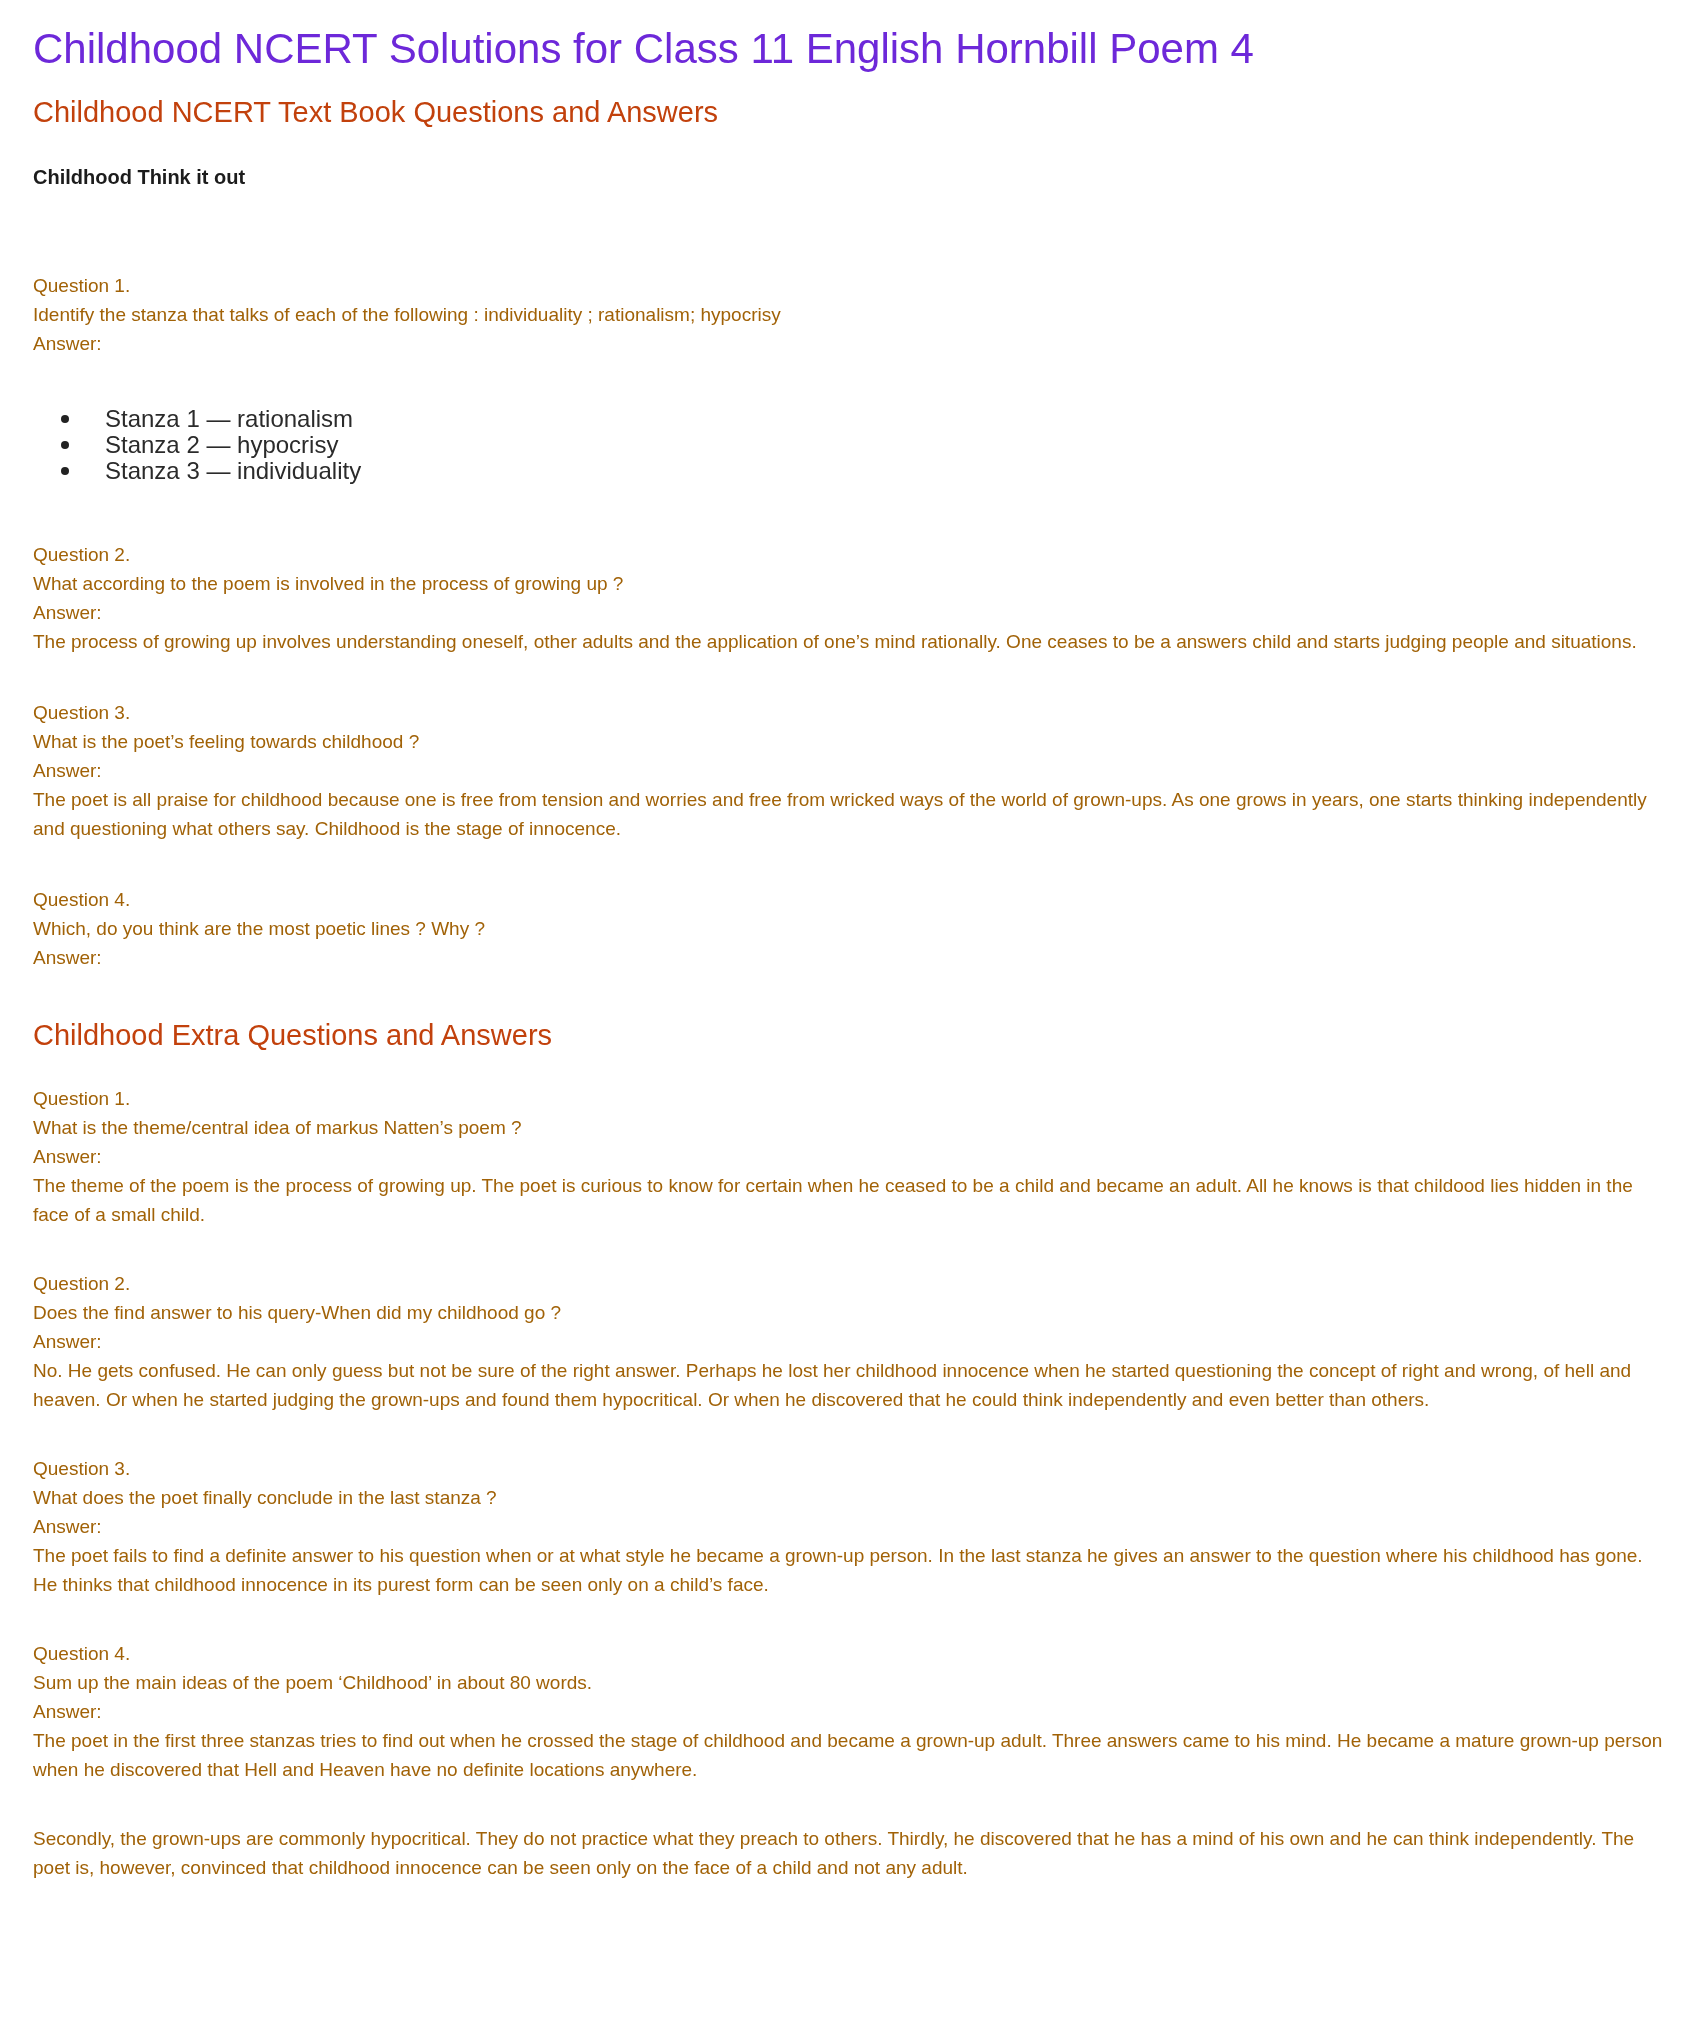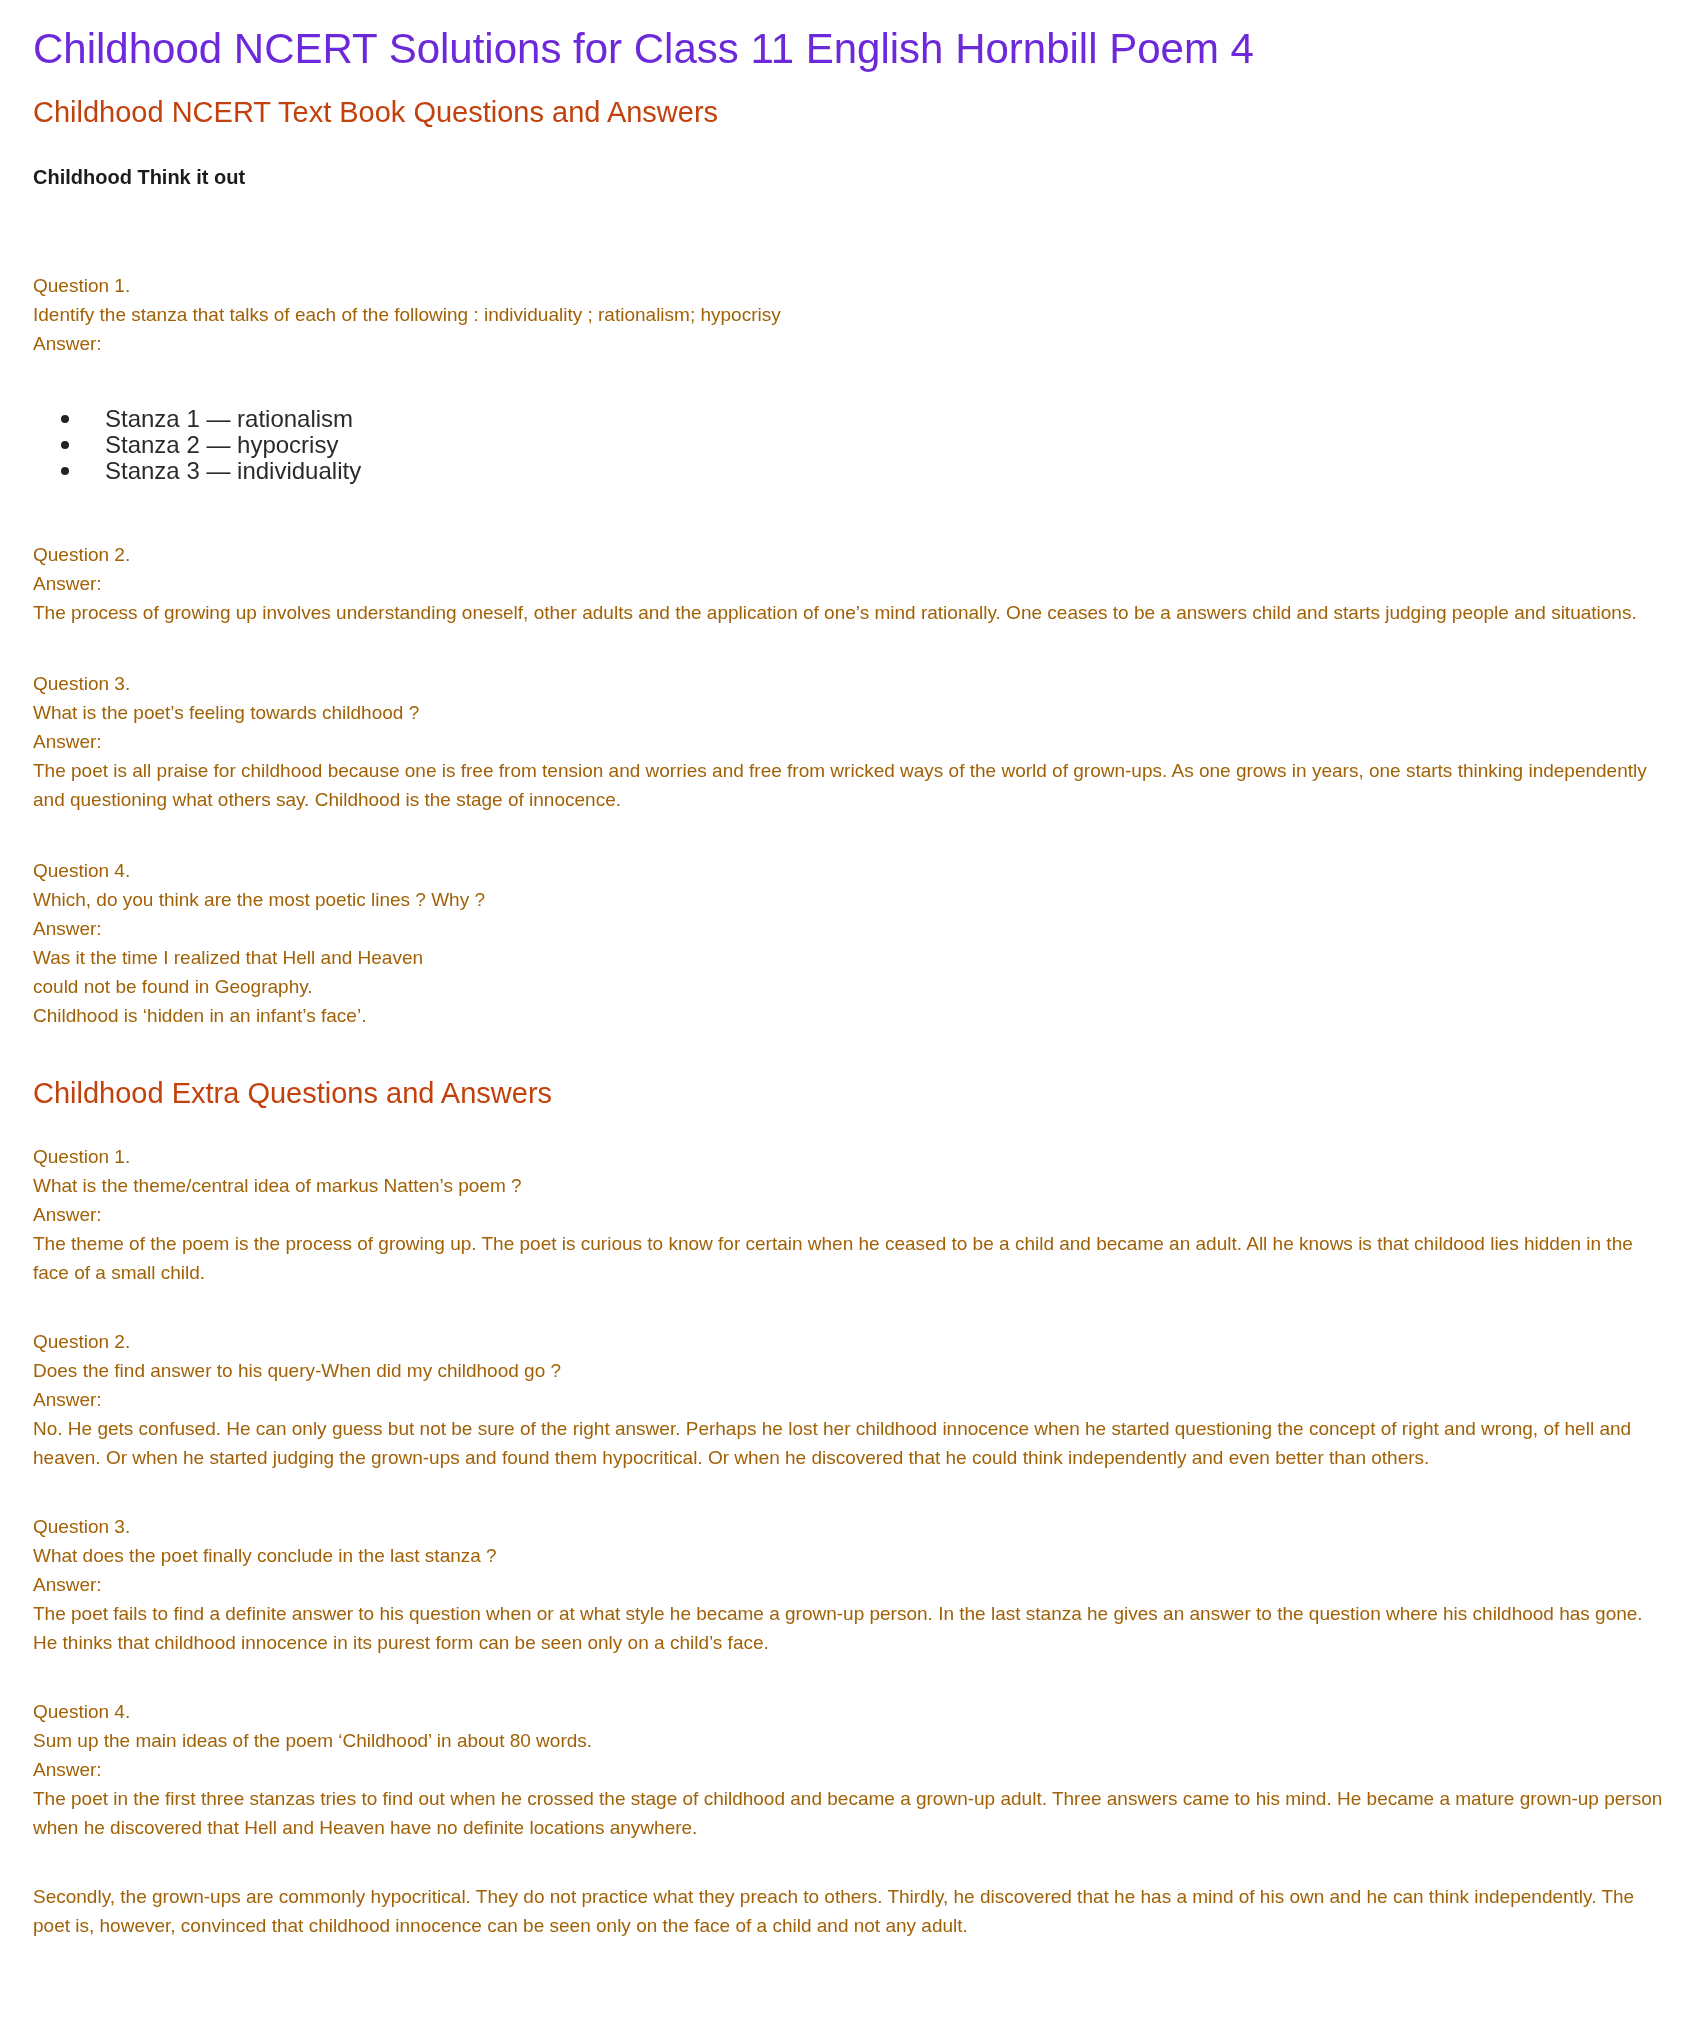--- a/index.html
+++ b/index.html
@@ -87,38 +87,36 @@
   </div>
 
   <ul class="bullet-list">
     <li><span class="dot"></span><span>Stanza 1 — rationalism</span></li>
     <li><span class="dot"></span><span>Stanza 2 — hypocrisy</span></li>
     <li><span class="dot"></span><span>Stanza 3 — individuality</span></li>
   </ul>
 
   <div class="qa">
     <p>Question 2.</p>
+    <p>What according to the poem is involved in the process of growing up ?</p>
     <p>Answer:</p>
     <p>The process of growing up involves understanding oneself, other adults and the application of one’s mind rationally. One ceases to be a answers child and starts judging people and situations.</p>
   </div>
 
   <div class="qa">
     <p>Question 3.</p>
     <p>What is the poet’s feeling towards childhood ?</p>
     <p>Answer:</p>
     <p>The poet is all praise for childhood because one is free from tension and worries and free from wricked ways of the world of grown-ups. As one grows in years, one starts thinking independently and questioning what others say. Childhood is the stage of innocence.</p>
   </div>
 
   <div class="qa">
     <p>Question 4.</p>
     <p>Which, do you think are the most poetic lines ? Why ?</p>
     <p>Answer:</p>
-    <p class="preline">Was it the time I realized that Hell and Heaven
-could not be found in Geography.
-Childhood is ‘hidden in an infant’s face’.</p>
   </div>
 
 </section>
 
 <h2 class="section-heading extra-heading">Childhood Extra Questions and Answers</h2>
 
 <section class="extra">
 
   <div class="qa">
     <p>Question 1.</p>

